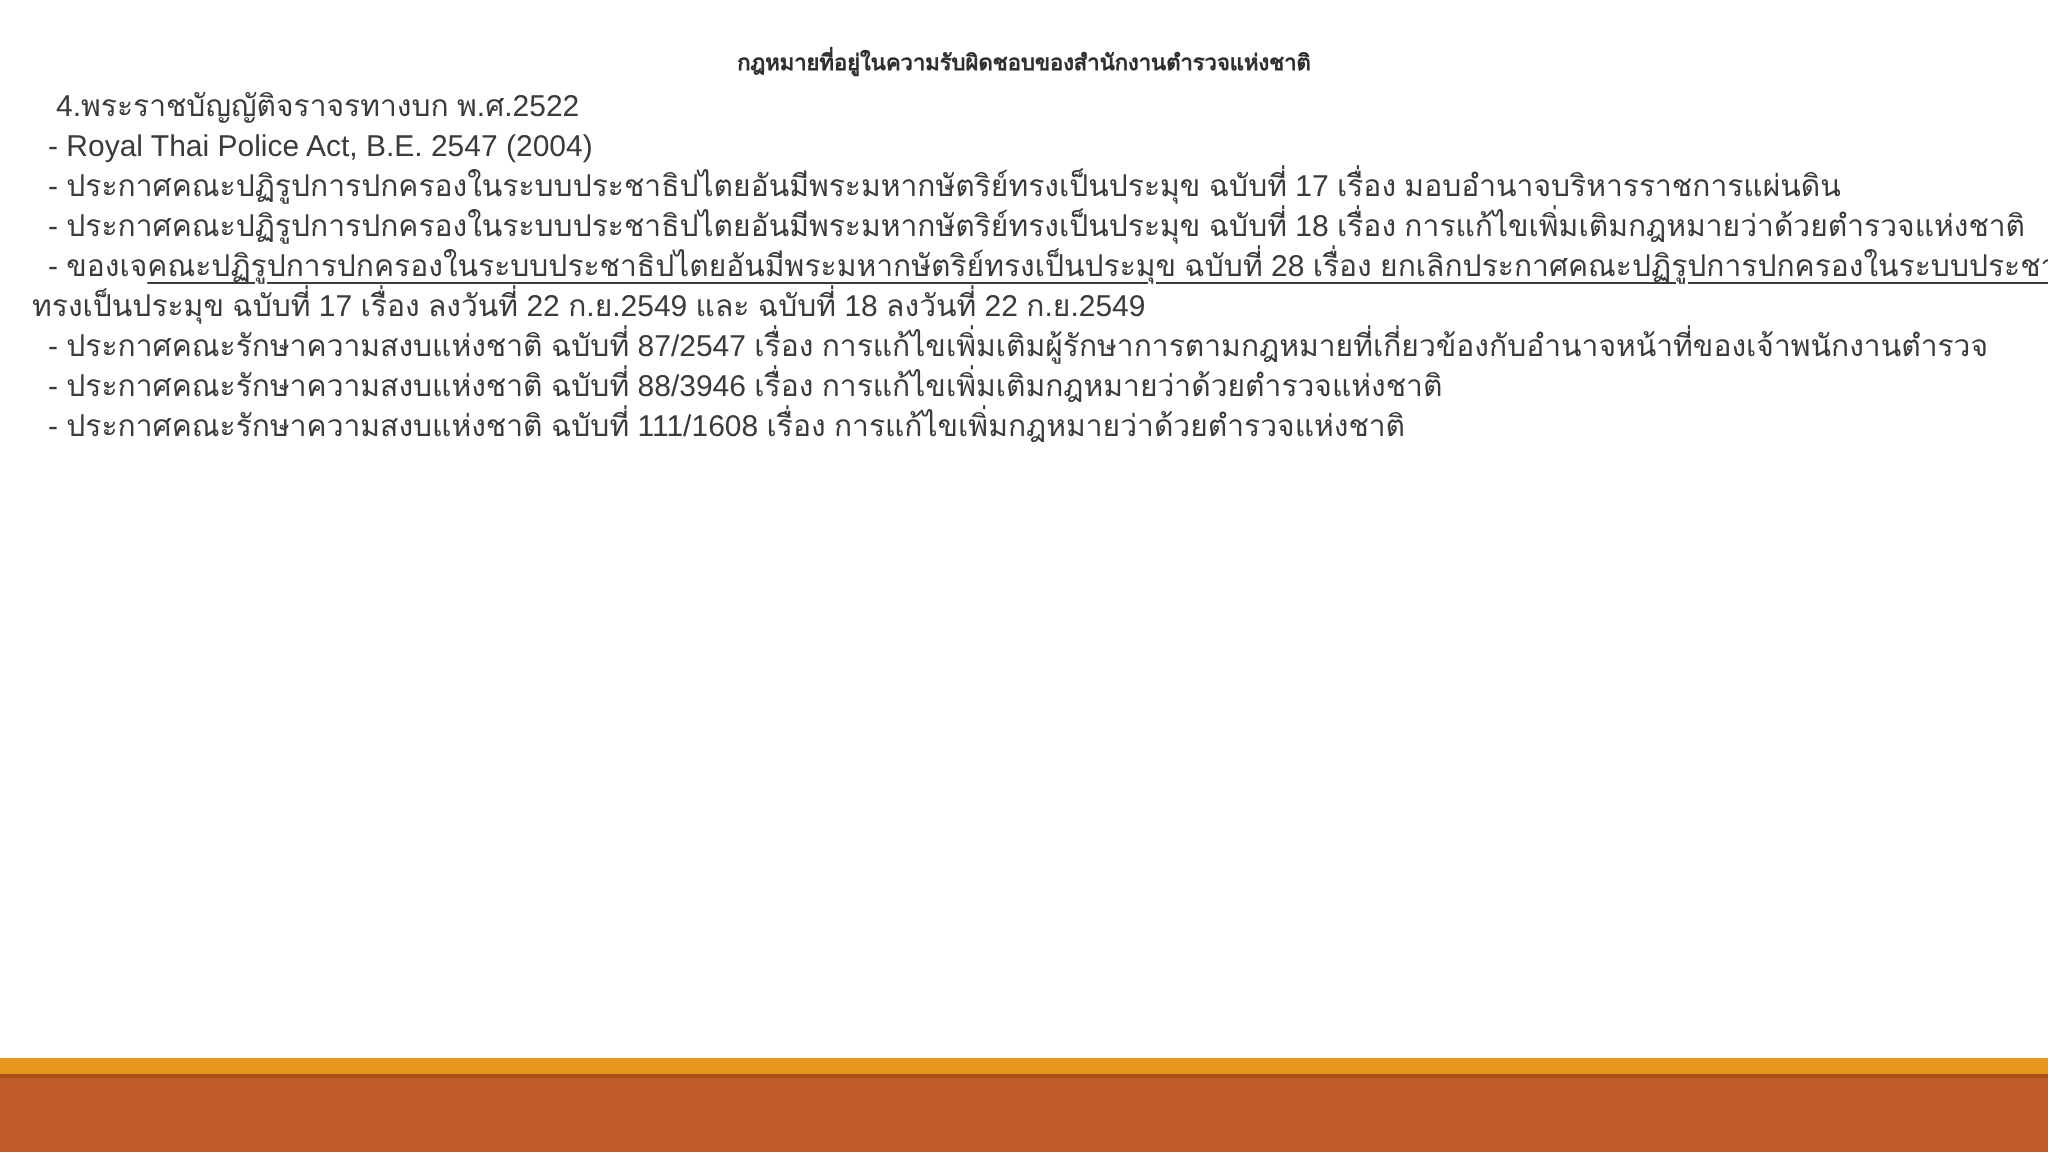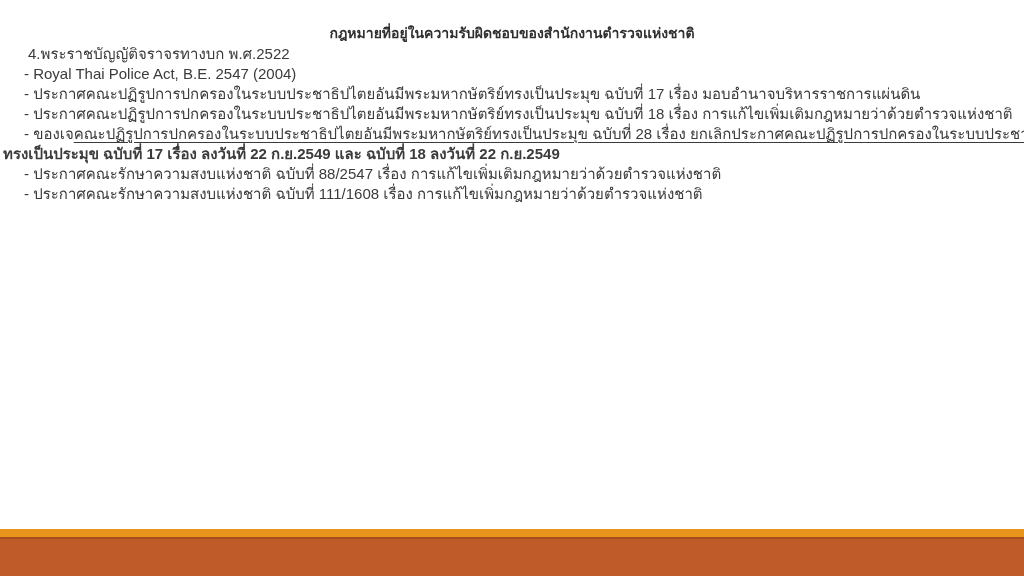--- a/index.html
+++ b/index.html
@@ -8,38 +8,38 @@
     width:1024px;height:576px;
     background:#ffffff;
     overflow:hidden;
     font-family:"Liberation Sans","DejaVu Sans",sans-serif;
     color:#3b3b3b;
   }
   .title{
     position:absolute;
     top:22px;left:0;right:0;
     text-align:center;
-    font-size:14px;
+    font-size:11px;
     font-weight:bold;
     color:#2f2f2f;
     white-space:nowrap;
   }
   .body-text{
     position:absolute;
     top:44px;left:0;right:4px;
   }
   .law-line{
     height:20px;
     line-height:20px;
     font-size:15px;
     white-space:nowrap;
   }
   .indent-a{padding-left:28px;}   
   .indent-b{padding-left:24px;}   
-  .indent-0{padding-left:3px;font-weight:bold;}    
+  .indent-0{padding-left:16px;}    
   .seg-underline{text-decoration:underline;text-underline-offset:3px;}
   .footer{position:absolute;left:0;right:0;}
   .footer-gold{top:529px;height:8px;}
   .footer-divider{top:537px;height:2px;}
   .footer-orange{top:539px;height:37px;}
 </style>
 </head>
 <body>
 
 <div class="slide" style="color: rgb(59, 59, 59);">
@@ -65,23 +65,26 @@
     </div>
 
     <div class="law-line indent-b">
       <span>- ของเจ</span><span class="seg-underline">คณะปฏิรูปการปกครองในระบบประชาธิปไตยอันมีพระมหากษัตริย์ทรงเป็นประมุข ฉบับที่ 28 เรื่อง ยกเลิกประกาศคณะปฏิรูปการปกครองในระบบประชาธิปไตยอันมีพระมหากษัตริย์</span>
     </div>
 
     <div class="law-line indent-0">
       <span>ทรงเป็นประมุข ฉบับที่ 17 เรื่อง ลงวันที่ 22 ก.ย.2549 และ ฉบับที่ 18 ลงวันที่ 22 ก.ย.2549</span>
     </div>
 
+    <div class="law-line indent-b">
+      <span>- ประกาศคณะรักษาความสงบแห่งชาติ ฉบับที่ 87/2547 เรื่อง การแก้ไขเพิ่มเติมผู้รักษาการตามกฎหมายที่เกี่ยวข้องกับอำนาจหน้าที่ของเจ้าพนักงานตำรวจ</span>
+    </div>
 
     <div class="law-line indent-b">
-      <span>- ประกาศคณะรักษาความสงบแห่งชาติ ฉบับที่ 88/2547 เรื่อง การแก้ไขเพิ่มเติมกฎหมายว่าด้วยตำรวจแห่งชาติ</span>
+      <span>- ประกาศคณะรักษาความสงบแห่งชาติ ฉบับที่ 88/3946 เรื่อง การแก้ไขเพิ่มเติมกฎหมายว่าด้วยตำรวจแห่งชาติ</span>
     </div>
 
     <div class="law-line indent-b">
       <span>- ประกาศคณะรักษาความสงบแห่งชาติ ฉบับที่ 111/1608 เรื่อง การแก้ไขเพิ่มกฎหมายว่าด้วยตำรวจแห่งชาติ</span>
     </div>
 
   </div>
 
   <div class="footer footer-gold" style="background: rgb(232, 149, 30);"></div>
   <div class="footer footer-divider" style="background: rgb(168, 78, 28);"></div>

